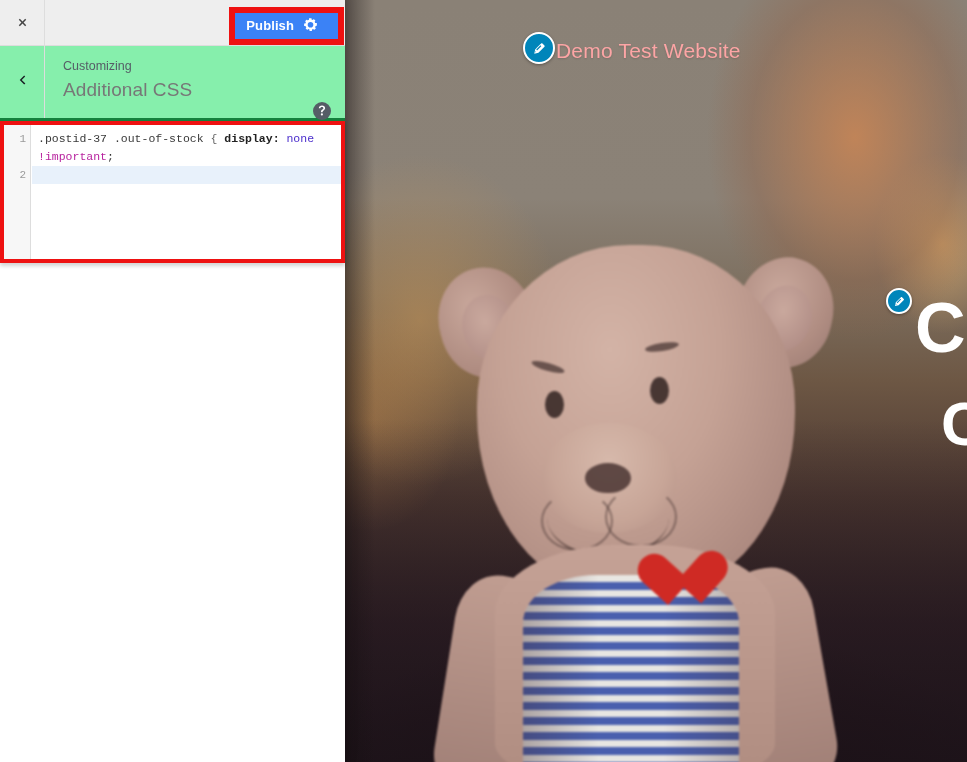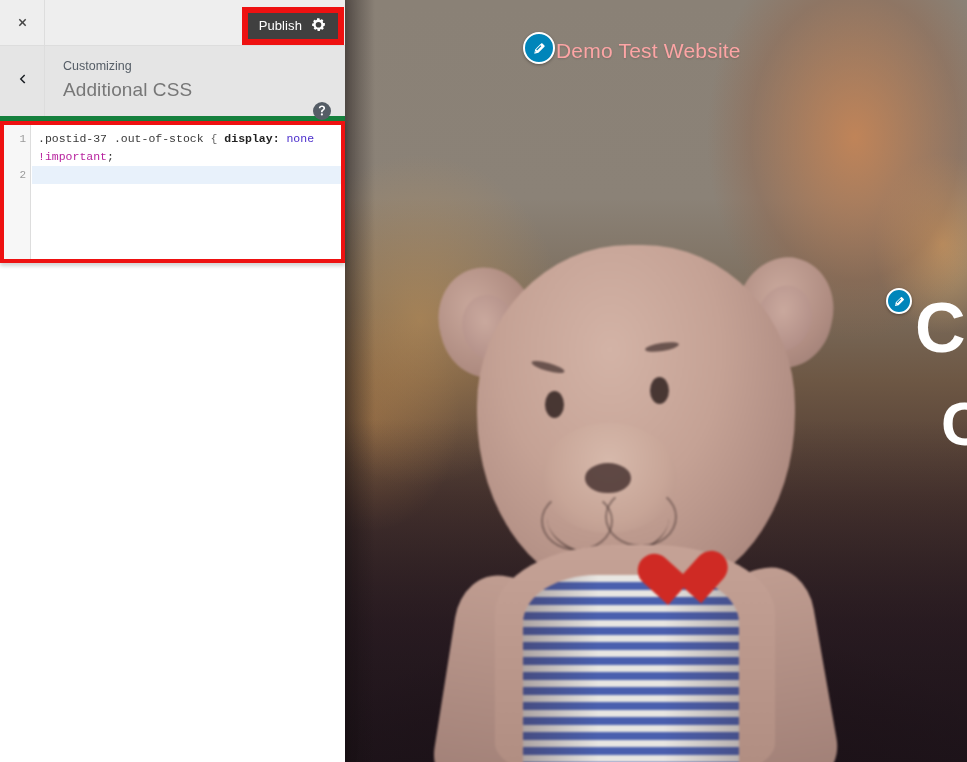--- a/index.html
+++ b/index.html
@@ -65,23 +65,24 @@
     top: 7px;
     padding: 3px;
     border: 3px solid #ee1111;
     box-sizing: border-box;
     background: #ee1111;
   }
   .cz-publish {
     display: flex;
     align-items: center;
     height: 26px;
-    background: #404040;
-    padding: 0 4px 0 11px;
+    background: #3b82f6;
+    padding: 0 12px 0 11px;
     cursor: pointer;
+    font-weight: bold;
   }
   .cz-publish-label {
     color: #fff;
     font-size: 13px;
     line-height: 26px;
     letter-spacing: .1px;
     white-space: nowrap;
   }
   .cz-gear {
     width: 32px;
@@ -89,22 +90,22 @@
     display: flex;
     align-items: center;
     justify-content: center;
     cursor: pointer;
   }
 
   
   .cz-section-head {
     position: relative;
     height: 75px;
-    background: #e5e5e5;
-    border-bottom: 5px solid #15803d;
+    background: #86efac;
+    border-bottom: 3px solid #15803d;
     box-sizing: border-box;
     display: flex;
   }
   .cz-back {
     width: 45px;
     flex: 0 0 45px;
     border-right: 1px solid #ddd;
     box-sizing: border-box;
     display: flex;
     align-items: center;

